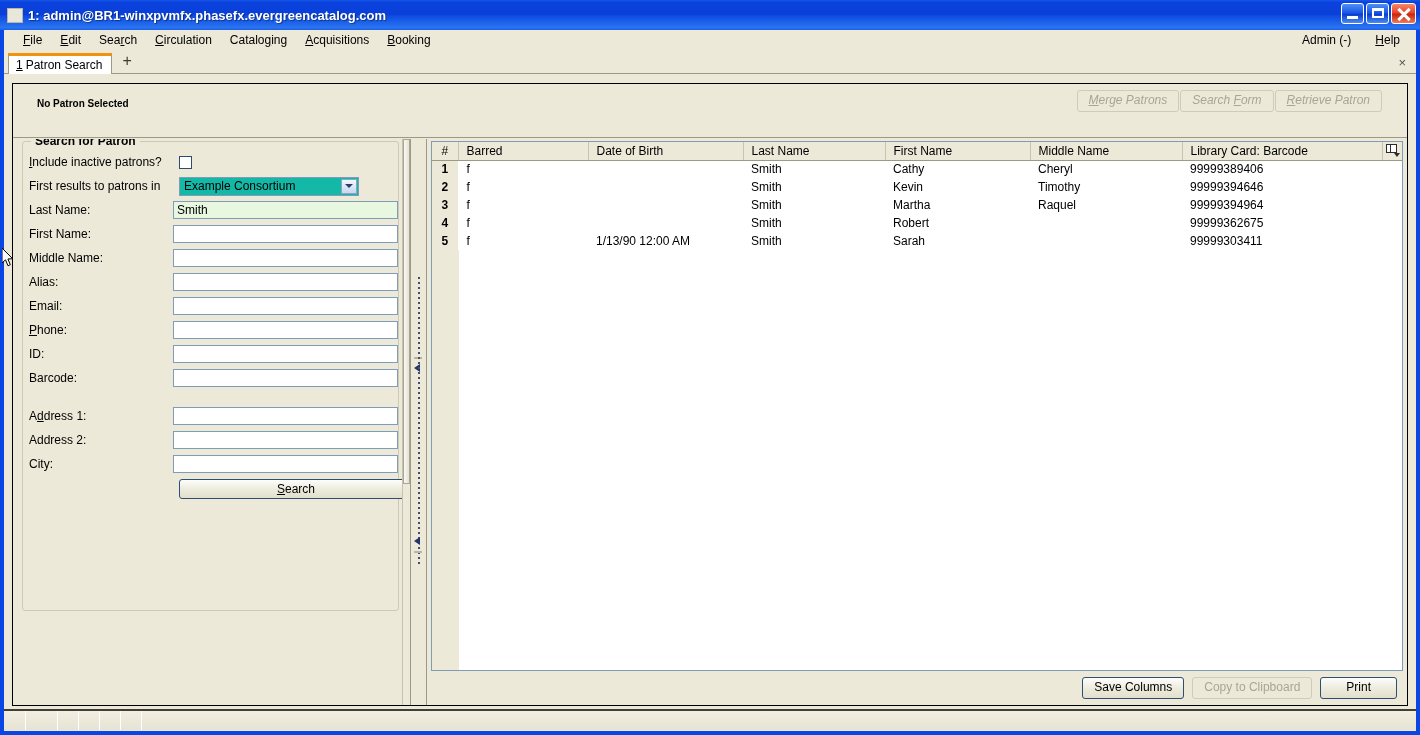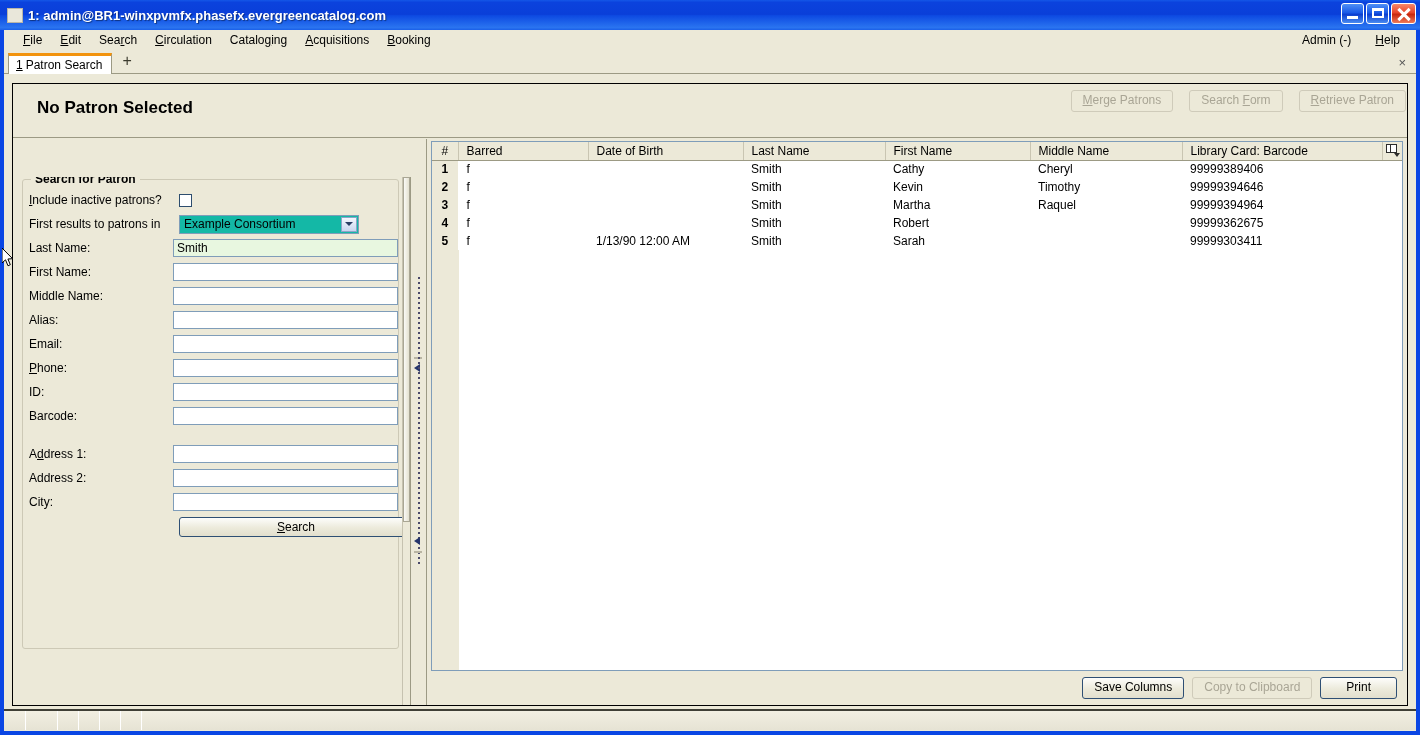--- a/index.html
+++ b/index.html
@@ -155,25 +155,25 @@
 
   
   .patron-head {
     height: 54px;
     border-bottom: 1px solid #9c9a84;
     position: relative;
     padding: 14px 0 0 24px;
   }
   .patron-head-title {
     font-weight: bold;
-    font-size: 17px;
+    font-size: 10px;
   }
   .patron-head-btns {
-    position: absolute; right: 1px; top: 6px;
-    display: flex; gap: 16px;
+    position: absolute; right: 25px; top: 6px;
+    display: flex; gap: 1px; font-style: italic;
   }
   .btn {
     font-family: "Liberation Sans", sans-serif;
     font-size: 12px;
     background: linear-gradient(to bottom,#fdfdfb,#eceadb 55%,#e2dfcd);
     border: 1px solid #2e4f74;
     border-radius: 3px;
     padding: 3px 11px 4px 11px;
     color: #000;
     line-height: 1.05;
@@ -190,21 +190,20 @@
     position: absolute;
     left: 0; top: 55px; right: 0; bottom: 0;
     display: flex;
   }
   .left-pane {
     width: 398px;
     position: relative;
     background: #ece9d8;
     border-right: 1px solid #9c9a84;
     overflow: hidden;
-    margin-top: 38px;
   }
   .scroll-track {
     position: absolute; right: 0; top: 0; bottom: 0;
     width: 8px;
     background: #ece9d8;
     border-left: 1px solid #c6c2b0;
   }
   .scroll-thumb {
     position: absolute; top: 0; left: 0; right: 0;
     height: 345px;

